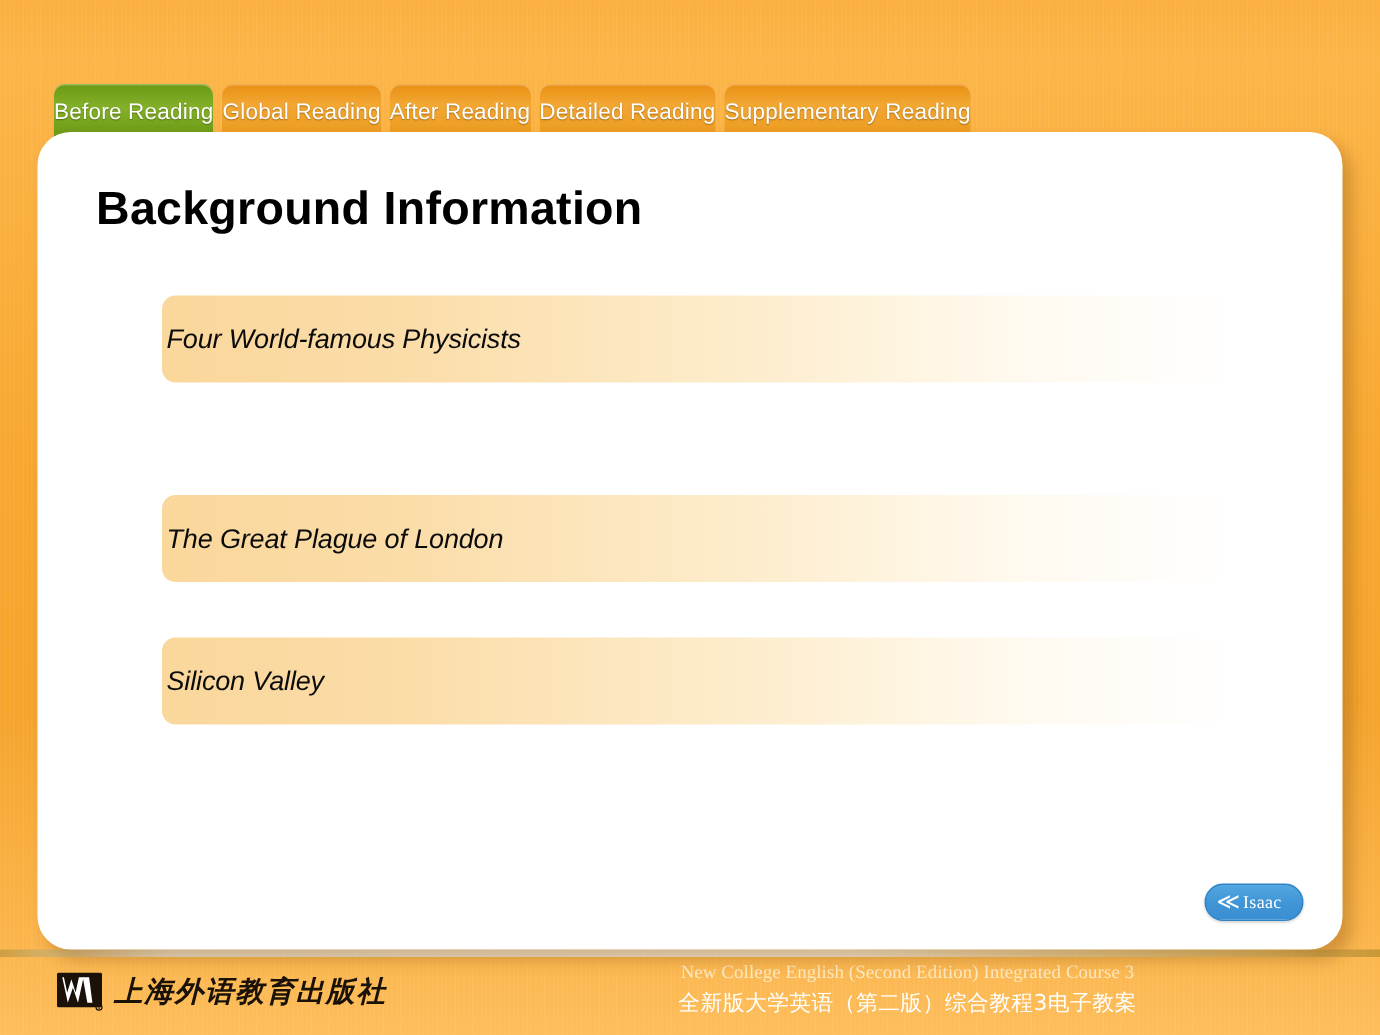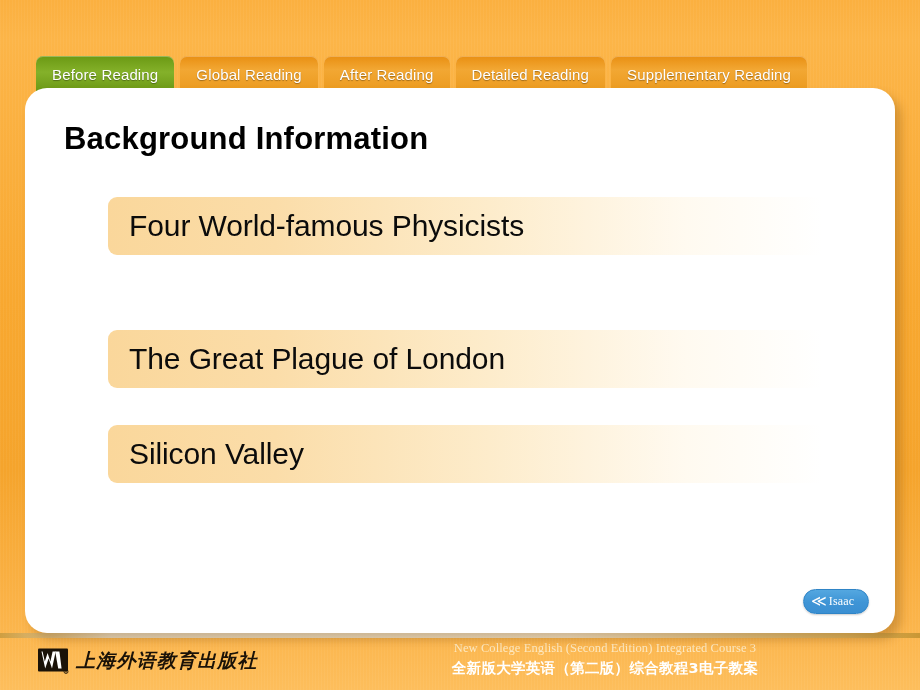--- a/index.html
+++ b/index.html
@@ -72,21 +72,21 @@
     display: flex;
     align-items: flex-end;
     gap: 6px;
     z-index: 4;
   }
   .tab {
     height: 36px;
     display: flex;
     align-items: center;
     justify-content: center;
-    padding: 0 16px;
+    padding: 0 0;
     border-radius: 7px 7px 0 0;
     color: #ffffff;
     font-size: 15px;
     font-family: "Liberation Sans", sans-serif;
     letter-spacing: 0.15px;
     white-space: nowrap;
     text-shadow: 0 1px 1px rgba(0,0,0,0.35);
     cursor: pointer;
     position: relative;
   }
@@ -135,26 +135,27 @@
         #fad79b 0%,
         #fbdda9 22%,
         #fdeccb 50%,
         #fffaf0 76%,
         #ffffff 94%);
     display: flex;
     align-items: center;
     cursor: pointer;
   }
   .topic-bar .label {
-    padding-left: 21px;
-    font-size: 30px;
+    padding-left: 3px;
+    font-size: 18px;
     color: #0b0b0b;
     font-family: "Liberation Sans", sans-serif;
     white-space: nowrap;
     letter-spacing: -0.1px;
+    font-style: italic;
   }
   .topic-gap-1 { height: 32px; }
   .topic-gap-2 { height: 43px; }
   .topic-gap-3 { height: 37px; }
 
   
   .back-btn {
     position: absolute;
     right: 26px; bottom: 19px;
     width: 66px; height: 25px;
@@ -226,21 +227,21 @@
     color: #fde9c2;
     font-family: "Liberation Serif", serif;
     white-space: nowrap;
     letter-spacing: 0.1px;
   }
   .footer-cn {
     margin-top: 3px;
     font-size: 14.5px;
     color: #ffffff;
     font-family: "DejaVu Sans", sans-serif;
-    font-weight: bold;
+    font-weight: normal;
     white-space: nowrap;
     letter-spacing: 0.3px;
   }
 </style>
 </head>
 <body>
 
 <div id="slide">
 
 

